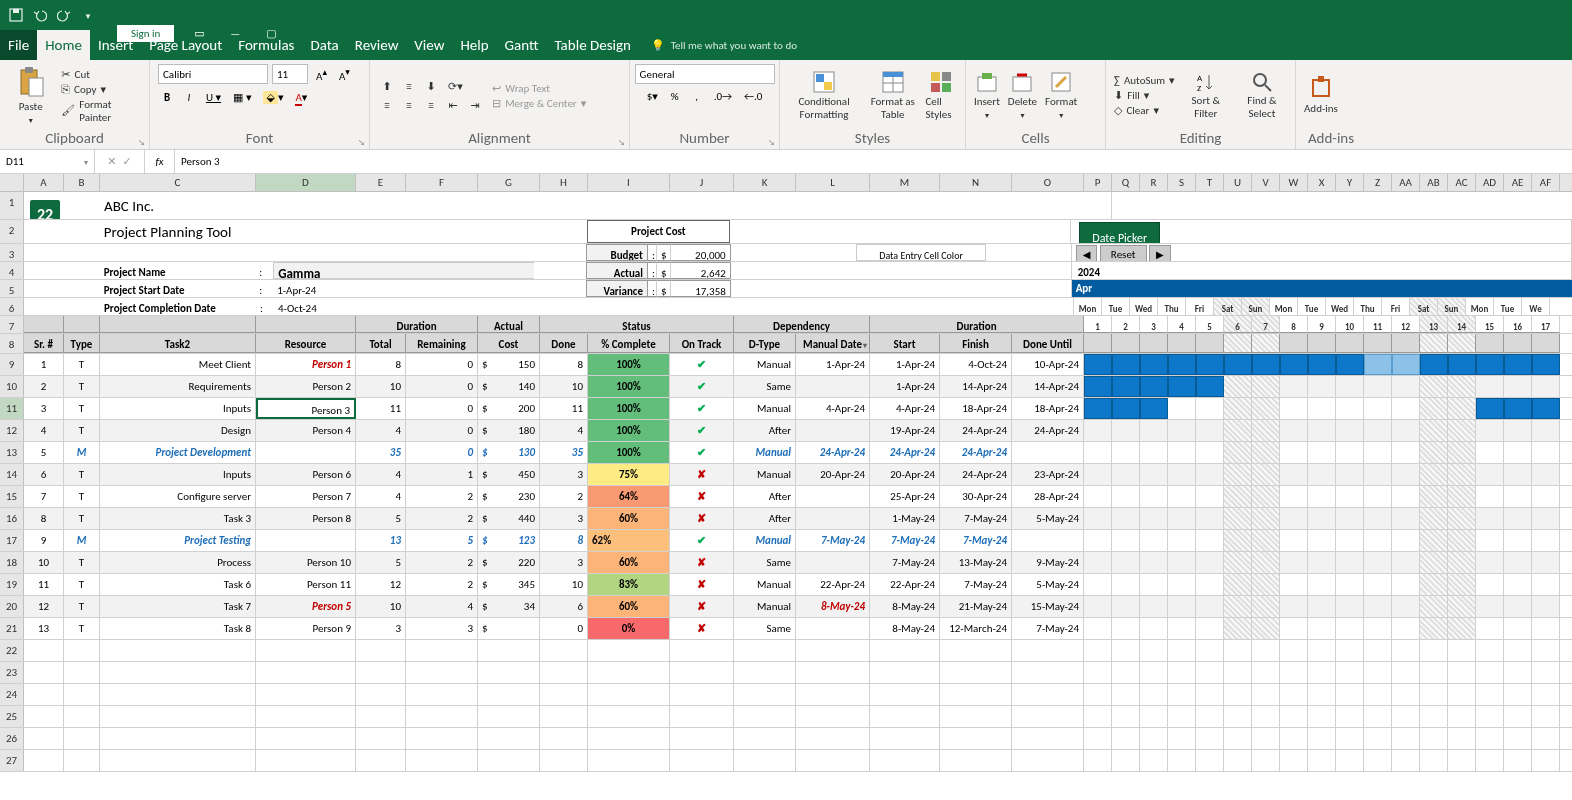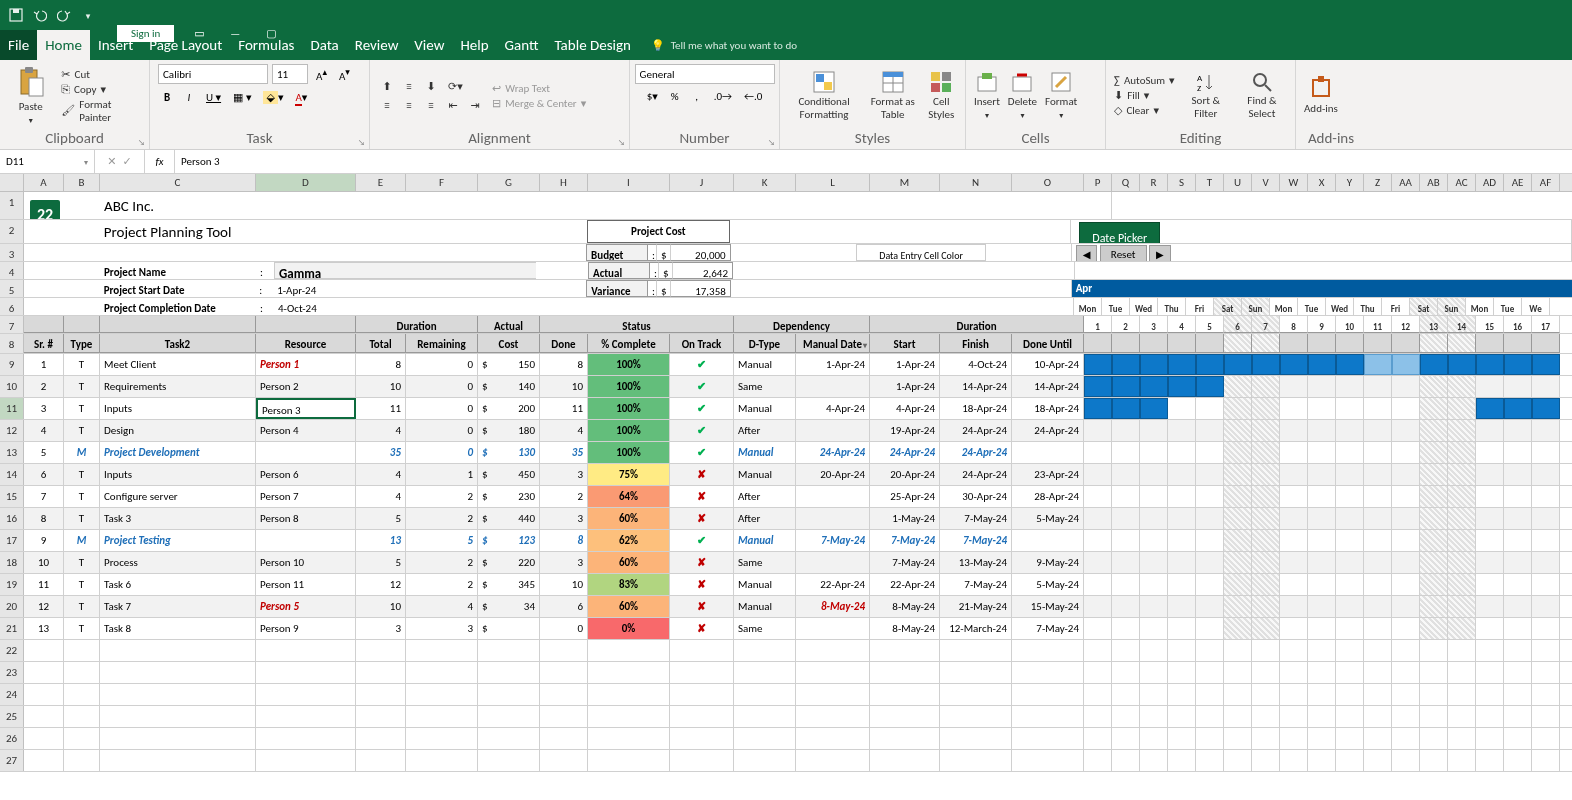--- a/index.html
+++ b/index.html
@@ -58,30 +58,30 @@
 .rh { width: 24px; background: #e6e6e6; border-right: 1px solid #c0c0c0; text-align: center; font-size: 11px; line-height: 22px; color: #333; }
 .rh.active { background: #c2d8c2; }
 .cell { border-right: 1px solid #d0d0d0; padding: 0 4px; font-size: 11px; line-height: 22px; overflow: hidden; white-space: nowrap; }
 
 
 .cA{width:40px}.cB{width:36px}.cC{width:156px}.cD{width:100px}.cE{width:50px}
 .cF{width:72px}.cG{width:62px}.cH{width:48px}.cI{width:82px}.cJ{width:64px}
 .cK{width:62px}.cL{width:74px}.cM{width:70px}.cN{width:72px}.cO{width:72px}
 .cGantt{width:28px}
 
-.tl{text-align:left}.tr{text-align:right}.tc{text-align:center}
+.tl{text-align:right}.tr{text-align:right}.tc{text-align:center}
 .bold{font-weight:600}
 
 .header-cell { background: #d9d9d9; font-weight: 600; border-right-color: #999; border-bottom: 1px solid #999 !important; }
 .shade-even { background: #f2f2f2; }
 
 .pct-100 { background: #63be7b; text-align: center; font-weight: 600; }
 .pct-83 { background: #b1d580; text-align: center; font-weight: 600; }
 .pct-75 { background: #ffeb84; text-align: center; font-weight: 600; }
-.pct-62 { background: #fdc07c; text-align: center; font-weight: 600; }
+.pct-62 { background: #fdc07c; text-align: left; font-weight: 600; }
 .pct-60 { background: #fcb479; text-align: center; font-weight: 600; }
 .pct-50 { background: #fa9a73; text-align: center; font-weight: 600; }
 .pct-0  { background: #f8696b; text-align: center; font-weight: 600; }
 
 .check { color: #00b050; text-align: center; font-weight: bold; }
 .cross { color: #c00000; text-align: center; font-weight: bold; }
 
 .red-italic { color: #c00000; font-style: italic; font-weight: 600; }
 .blue-italic { color: #1f6fb8; font-style: italic; font-weight: 600; }
 
@@ -185,21 +185,21 @@
       </div>
       <div class="rbtn-row">
         <span class="tiny-btn bold">B</span>
         <span class="tiny-btn" style="font-style:italic">I</span>
         <span class="tiny-btn" style="text-decoration:underline">U ▾</span>
         <span class="tiny-btn">▦ ▾</span>
         <span class="tiny-btn"><span style="background:#ffe699;padding:0 3px">⬙</span>▾</span>
         <span class="tiny-btn"><span style="color:#c00;border-bottom:2px solid #c00">A</span>▾</span>
       </div>
     </div>
-    <div class="group-label">Task</div>
+    <div class="group-label">Font</div>
     <div class="dialog-launcher">↘</div>
   </div>
 
   <div class="ribbon-group" style="width:260px">
     <div class="group-content">
       <div class="rstack">
         <div class="rbtn-row">
           <span class="tiny-btn">⬆</span>
           <span class="tiny-btn">≡</span>
           <span class="tiny-btn">⬇</span>
@@ -261,21 +261,21 @@
           <span style="text-align:center;line-height:1.1">Format as
 Table</span>
         </div>
       <div class="rbtn">
           <svg width="24" height="24">
             <rect x="2" y="2" width="9" height="9" fill="#e8c34a"></rect>
             <rect x="13" y="2" width="9" height="9" fill="#888"></rect>
             <rect x="2" y="13" width="9" height="9" fill="#c55a5a"></rect>
             <rect x="13" y="13" width="9" height="9" fill="#5ab05a"></rect>
           </svg>
-          <span style="text-align:center;line-height:1.1">Cell
+          <span style="text-align:left;line-height:1.1">Cell
 Styles</span>
         </div>
     </div>
     <div class="group-label">Styles</div>
   </div>
 
   <div class="ribbon-group" style="width:140px">
     <div class="group-content">
       <div class="rbtn">
           <svg width="22" height="22">
@@ -449,20 +449,21 @@
     <div class="cell" style="width:76px;border-right:none"></div>
     <div class="cell bold" style="width:156px;border-right:none">Project Name</div>
     <div class="cell" style="width:18px;border-right:none">:</div>
     <div class="cell bold" style="width:262px;background:#f2f2f2;border:1px solid #ccc;border-right:none;font-size:13px">Gamma</div>
     <div class="cell" style="width:52px;border-right:none"></div>
     <div class="cell bold tl" style="width:62px;border:1px solid #999;background:#f2f2f2">Actual</div>
     <div class="cell tc" style="width:8px;border-top:1px solid #999;border-bottom:1px solid #999">:</div>
     <div class="cell tl" style="width:14px;border-top:1px solid #999;border-bottom:1px solid #999">$</div>
     <div class="cell tr" style="width:60px;border:1px solid #999;border-left:none">2,642</div>
     <div class="cell" style="width:342px"></div>
+    <div class="cell bold" style="width:502px;padding:0 6px">2024</div>
   </div>
 
   <div class="sheet-row" style="height:18px">
     <div class="rh">5</div>
     <div class="cell" style="width:76px;border-right:none"></div>
     <div class="cell bold" style="width:156px;border-right:none">Project Start Date</div>
     <div class="cell" style="width:18px;border-right:none">:</div>
     <div class="cell" style="width:262px;border-right:none">1-Apr-24</div>
     <div class="cell" style="width:52px;border-right:none"></div>
     <div class="cell bold tl" style="width:62px;border:1px solid #999;background:#f2f2f2">Variance</div>

